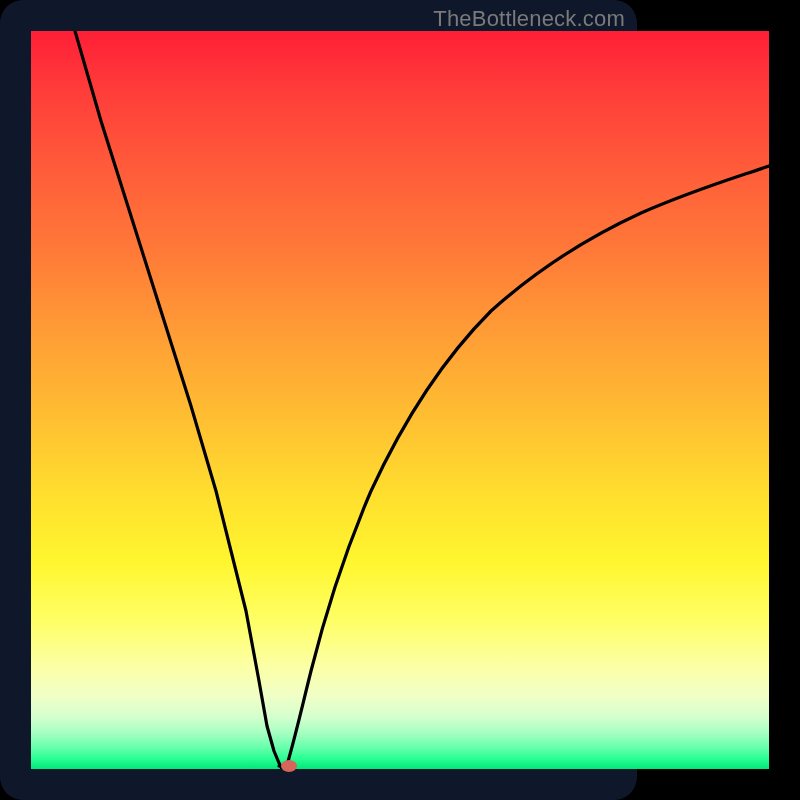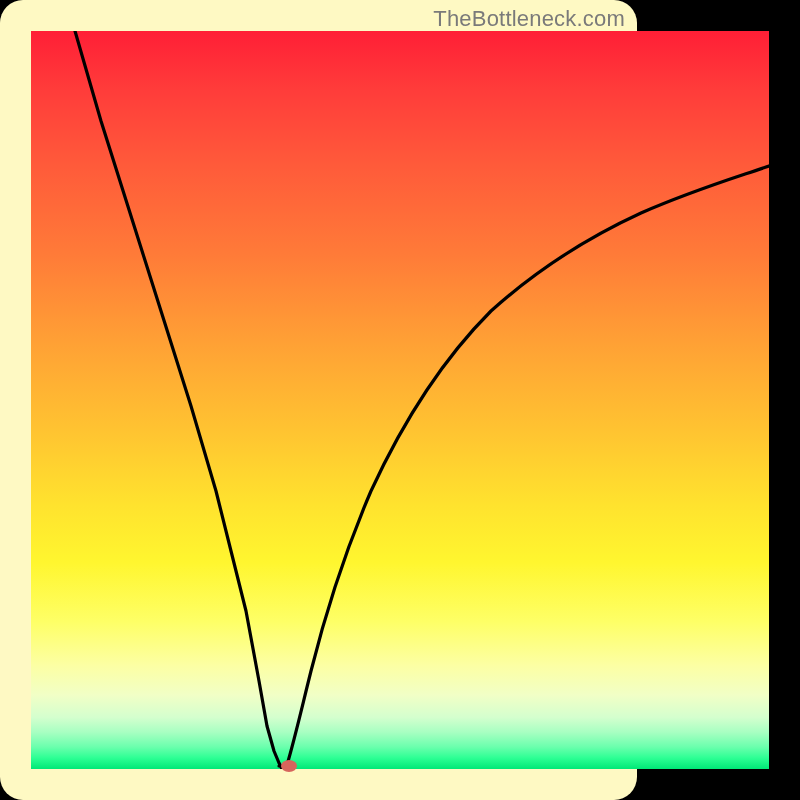--- a/index.html
+++ b/index.html
@@ -8,21 +8,21 @@
     width: 800px;
     height: 800px;
     background: #000;
     overflow: hidden;
     font-family: Arial, Helvetica, sans-serif;
   }
   .frame {
     position: relative;
     width: 637px;
     height: 800px;
-    background: #fef9c3;
+    background: #0f172a;
     border-radius: 23px;
   }
   .plot-area {
     position: absolute;
     left: 31px;
     top: 31px;
     width: 738px;
     height: 738px;
     
     background: linear-gradient(

